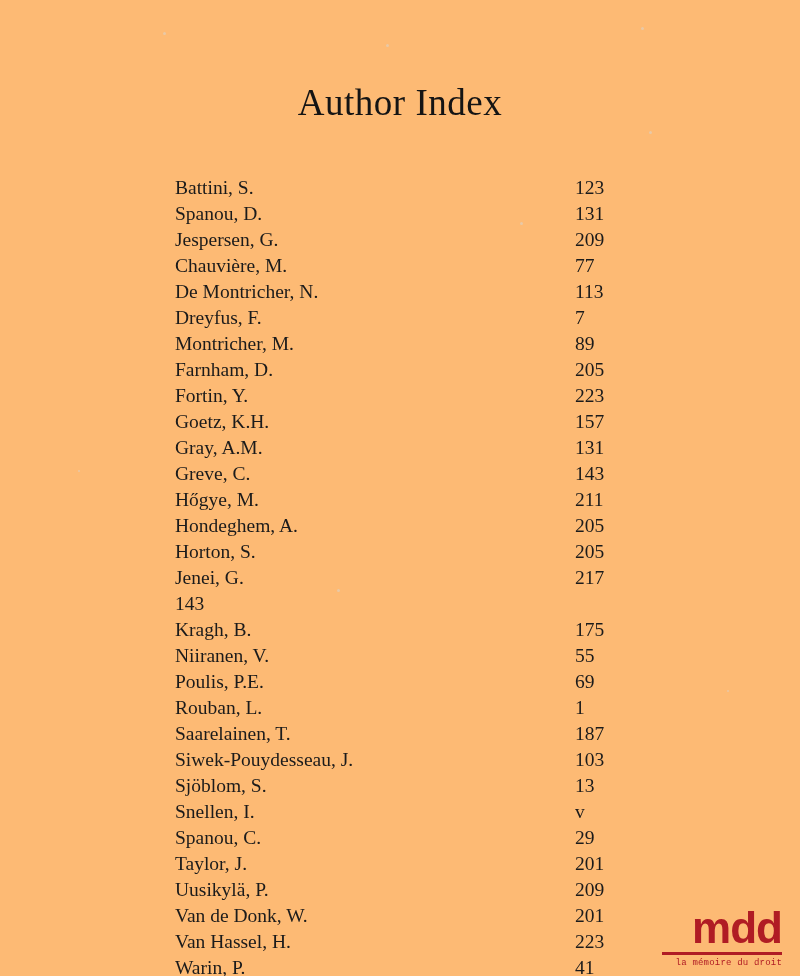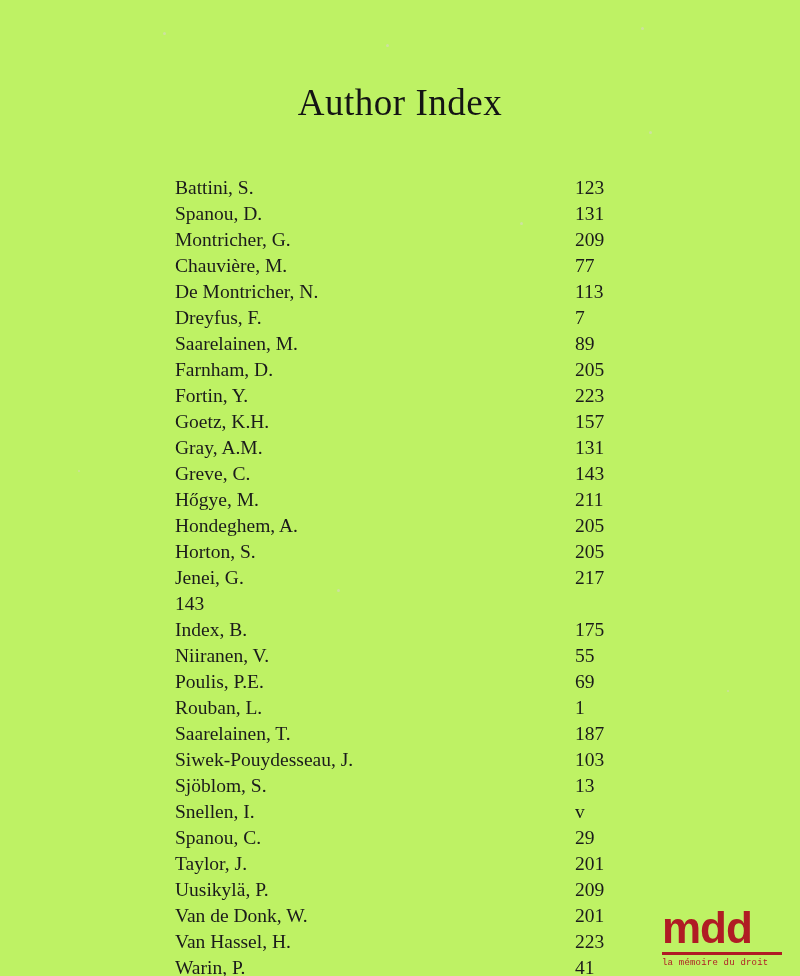--- a/index.html
+++ b/index.html
@@ -12,21 +12,21 @@
     background: #ffffff;
     font-family: "Liberation Serif", serif;
     color: #1a1a1a;
     position: relative;
     overflow: hidden;
   }
   .page {
     position: relative;
     width: 800px;
     height: 976px;
-    background: #bef264;
+    background: #fdba74;
   }
   
   .speck {
     position: absolute;
     background: #d8d5d0;
     border-radius: 50%;
     opacity: .55;
   }
   .page-title {
     position: absolute;
@@ -61,21 +61,21 @@
   }
   .page-num {
     min-width: 40px;
     white-space: nowrap;
   }
   .logo {
     position: absolute;
     right: 18px;
     bottom: 8px;
     width: 120px;
-    text-align: left;
+    text-align: right;
   }
   .logo-mark {
     font-family: "Liberation Sans", sans-serif;
     font-weight: bold;
     font-size: 44px;
     letter-spacing: -1px;
     color: #b01c24;
     line-height: 44px;
     display: block;
   }
@@ -112,37 +112,37 @@
   <div class="index-list">
     <div class="index-row">
       <span class="author-name">Battini, S.</span>
       <span class="page-num">123</span>
     </div>
     <div class="index-row">
       <span class="author-name">Spanou, D.</span>
       <span class="page-num">131</span>
     </div>
     <div class="index-row">
-      <span class="author-name">Montricher, G.</span>
+      <span class="author-name">Jespersen, G.</span>
       <span class="page-num">209</span>
     </div>
     <div class="index-row">
       <span class="author-name">Chauvière, M.</span>
       <span class="page-num">77</span>
     </div>
     <div class="index-row">
       <span class="author-name">De Montricher, N.</span>
       <span class="page-num">113</span>
     </div>
     <div class="index-row">
       <span class="author-name">Dreyfus, F.</span>
       <span class="page-num">7</span>
     </div>
     <div class="index-row">
-      <span class="author-name">Saarelainen, M.</span>
+      <span class="author-name">Montricher, M.</span>
       <span class="page-num">89</span>
     </div>
     <div class="index-row">
       <span class="author-name">Farnham, D.</span>
       <span class="page-num">205</span>
     </div>
     <div class="index-row">
       <span class="author-name">Fortin, Y.</span>
       <span class="page-num">223</span>
     </div>
@@ -171,21 +171,21 @@
       <span class="page-num">205</span>
     </div>
     <div class="index-row">
       <span class="author-name">Jenei, G.</span>
       <span class="page-num">217</span>
     </div>
     <div class="index-row">
       <span class="page-num">143</span>
     </div>
     <div class="index-row">
-      <span class="author-name">Index, B.</span>
+      <span class="author-name">Kragh, B.</span>
       <span class="page-num">175</span>
     </div>
     <div class="index-row">
       <span class="author-name">Niiranen, V.</span>
       <span class="page-num">55</span>
     </div>
     <div class="index-row">
       <span class="author-name">Poulis, P.E.</span>
       <span class="page-num">69</span>
     </div>

